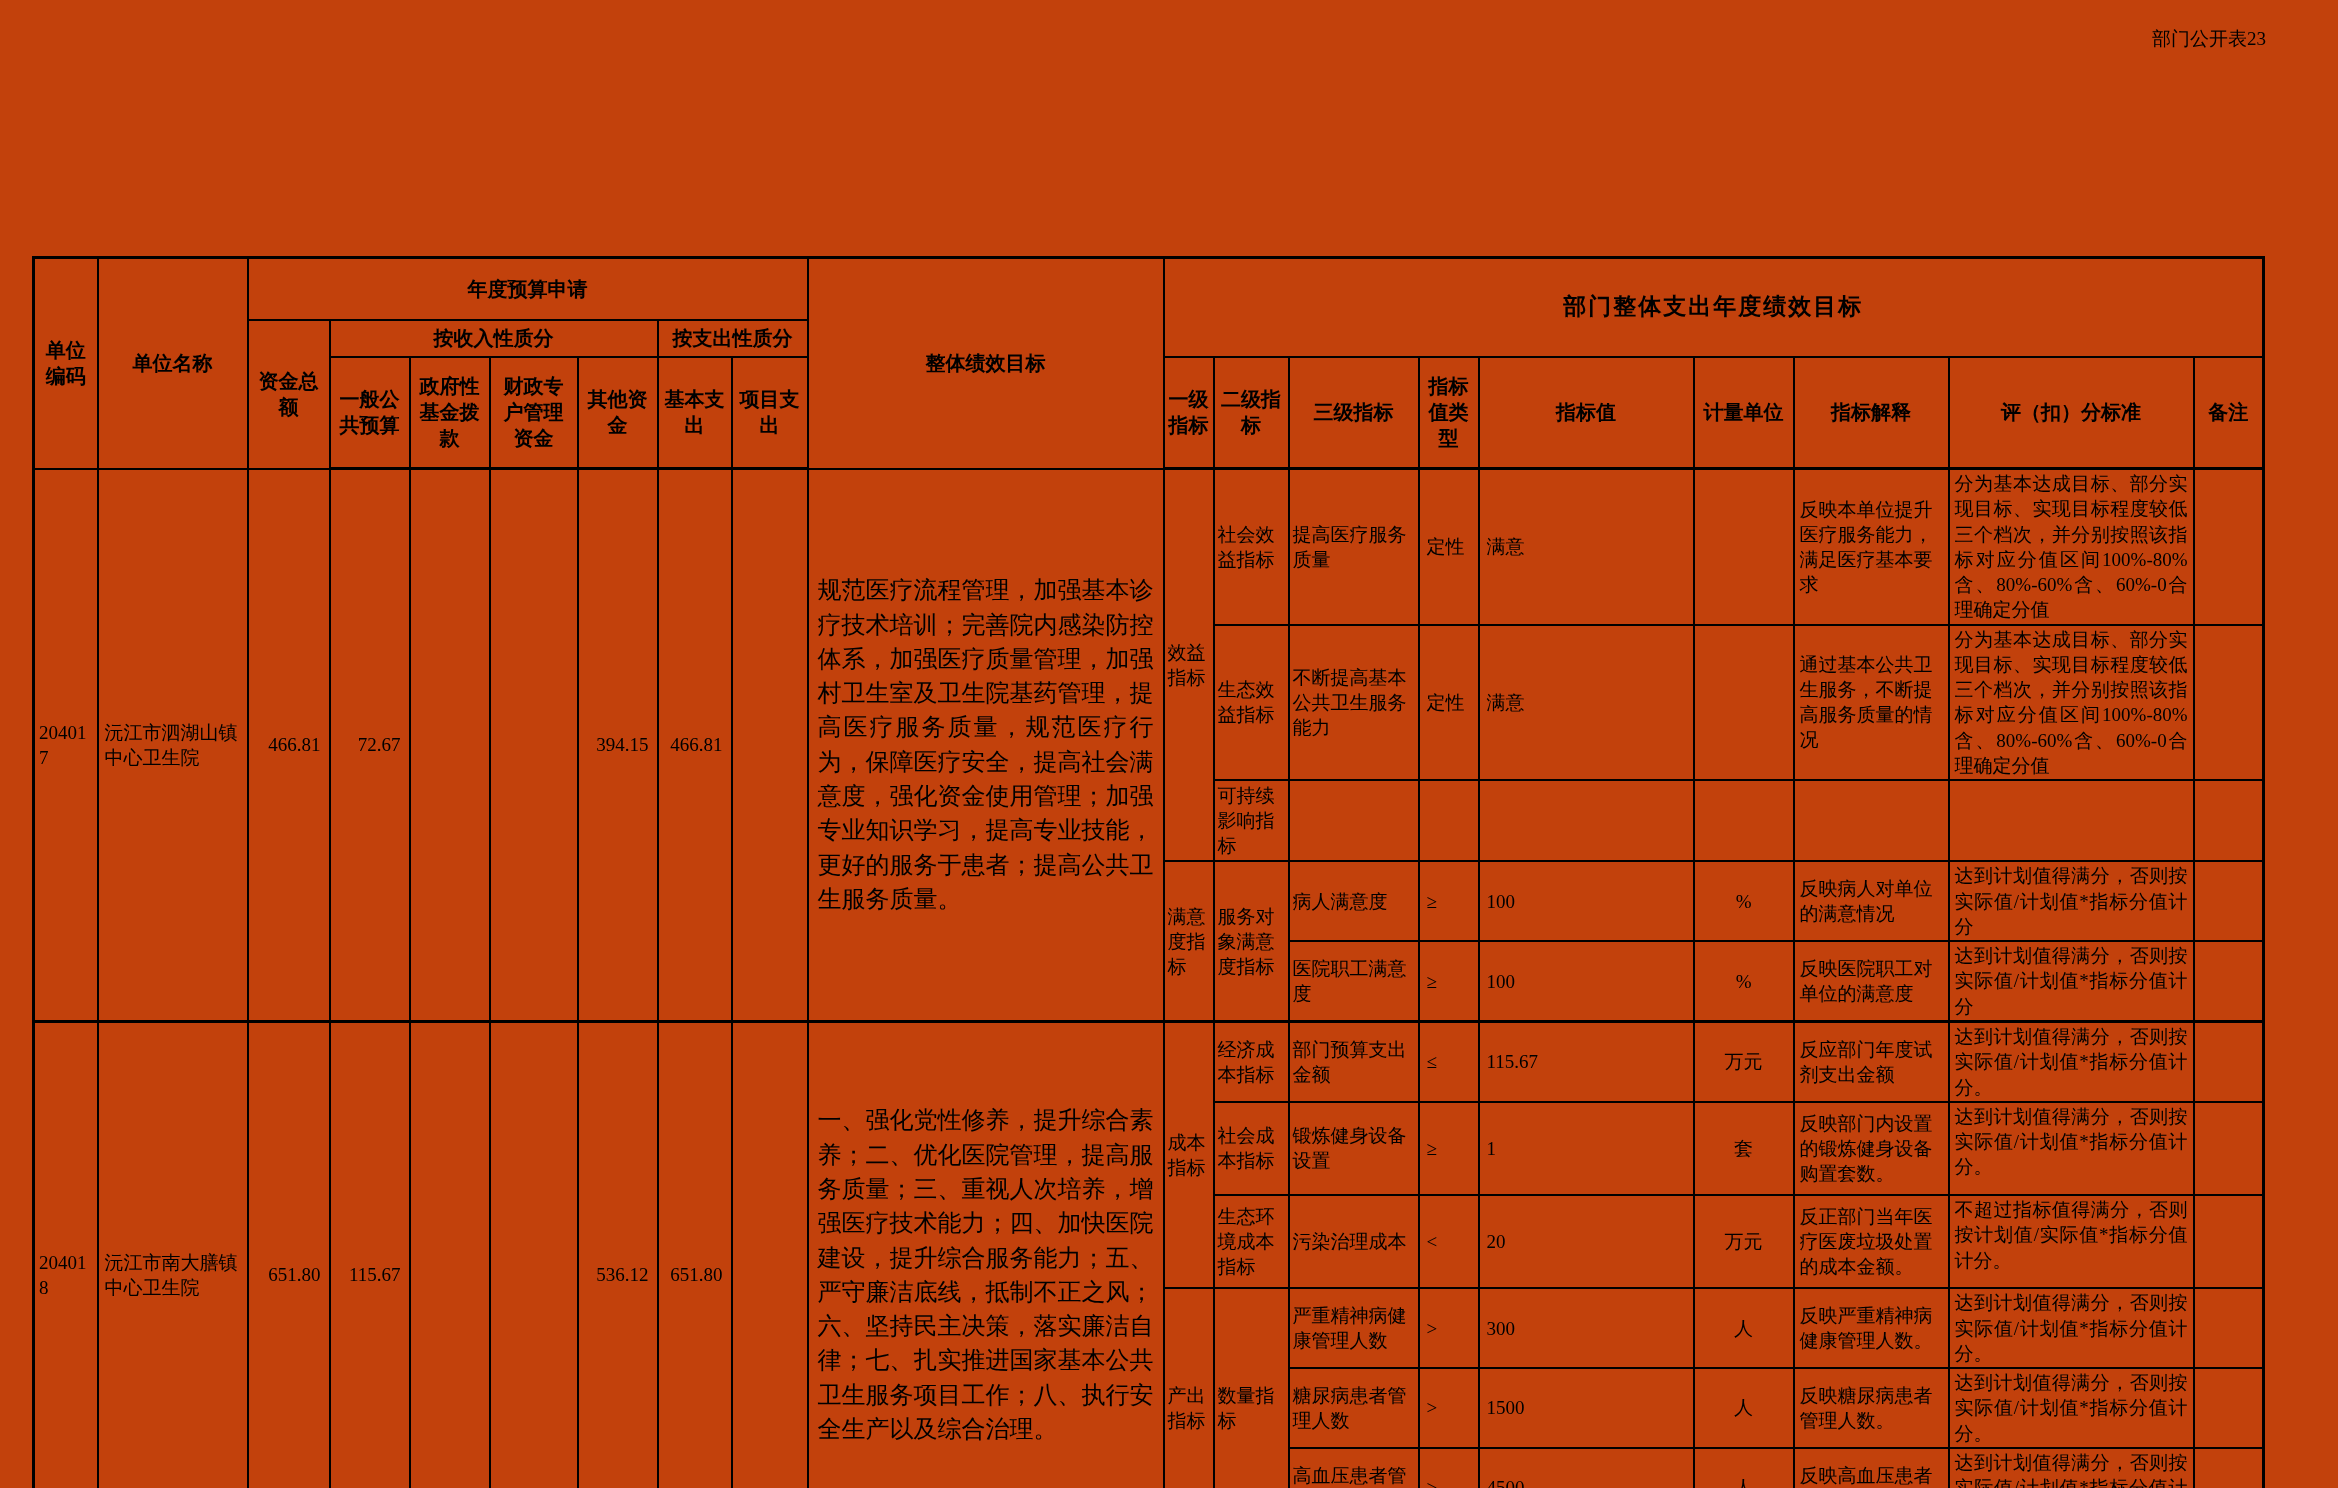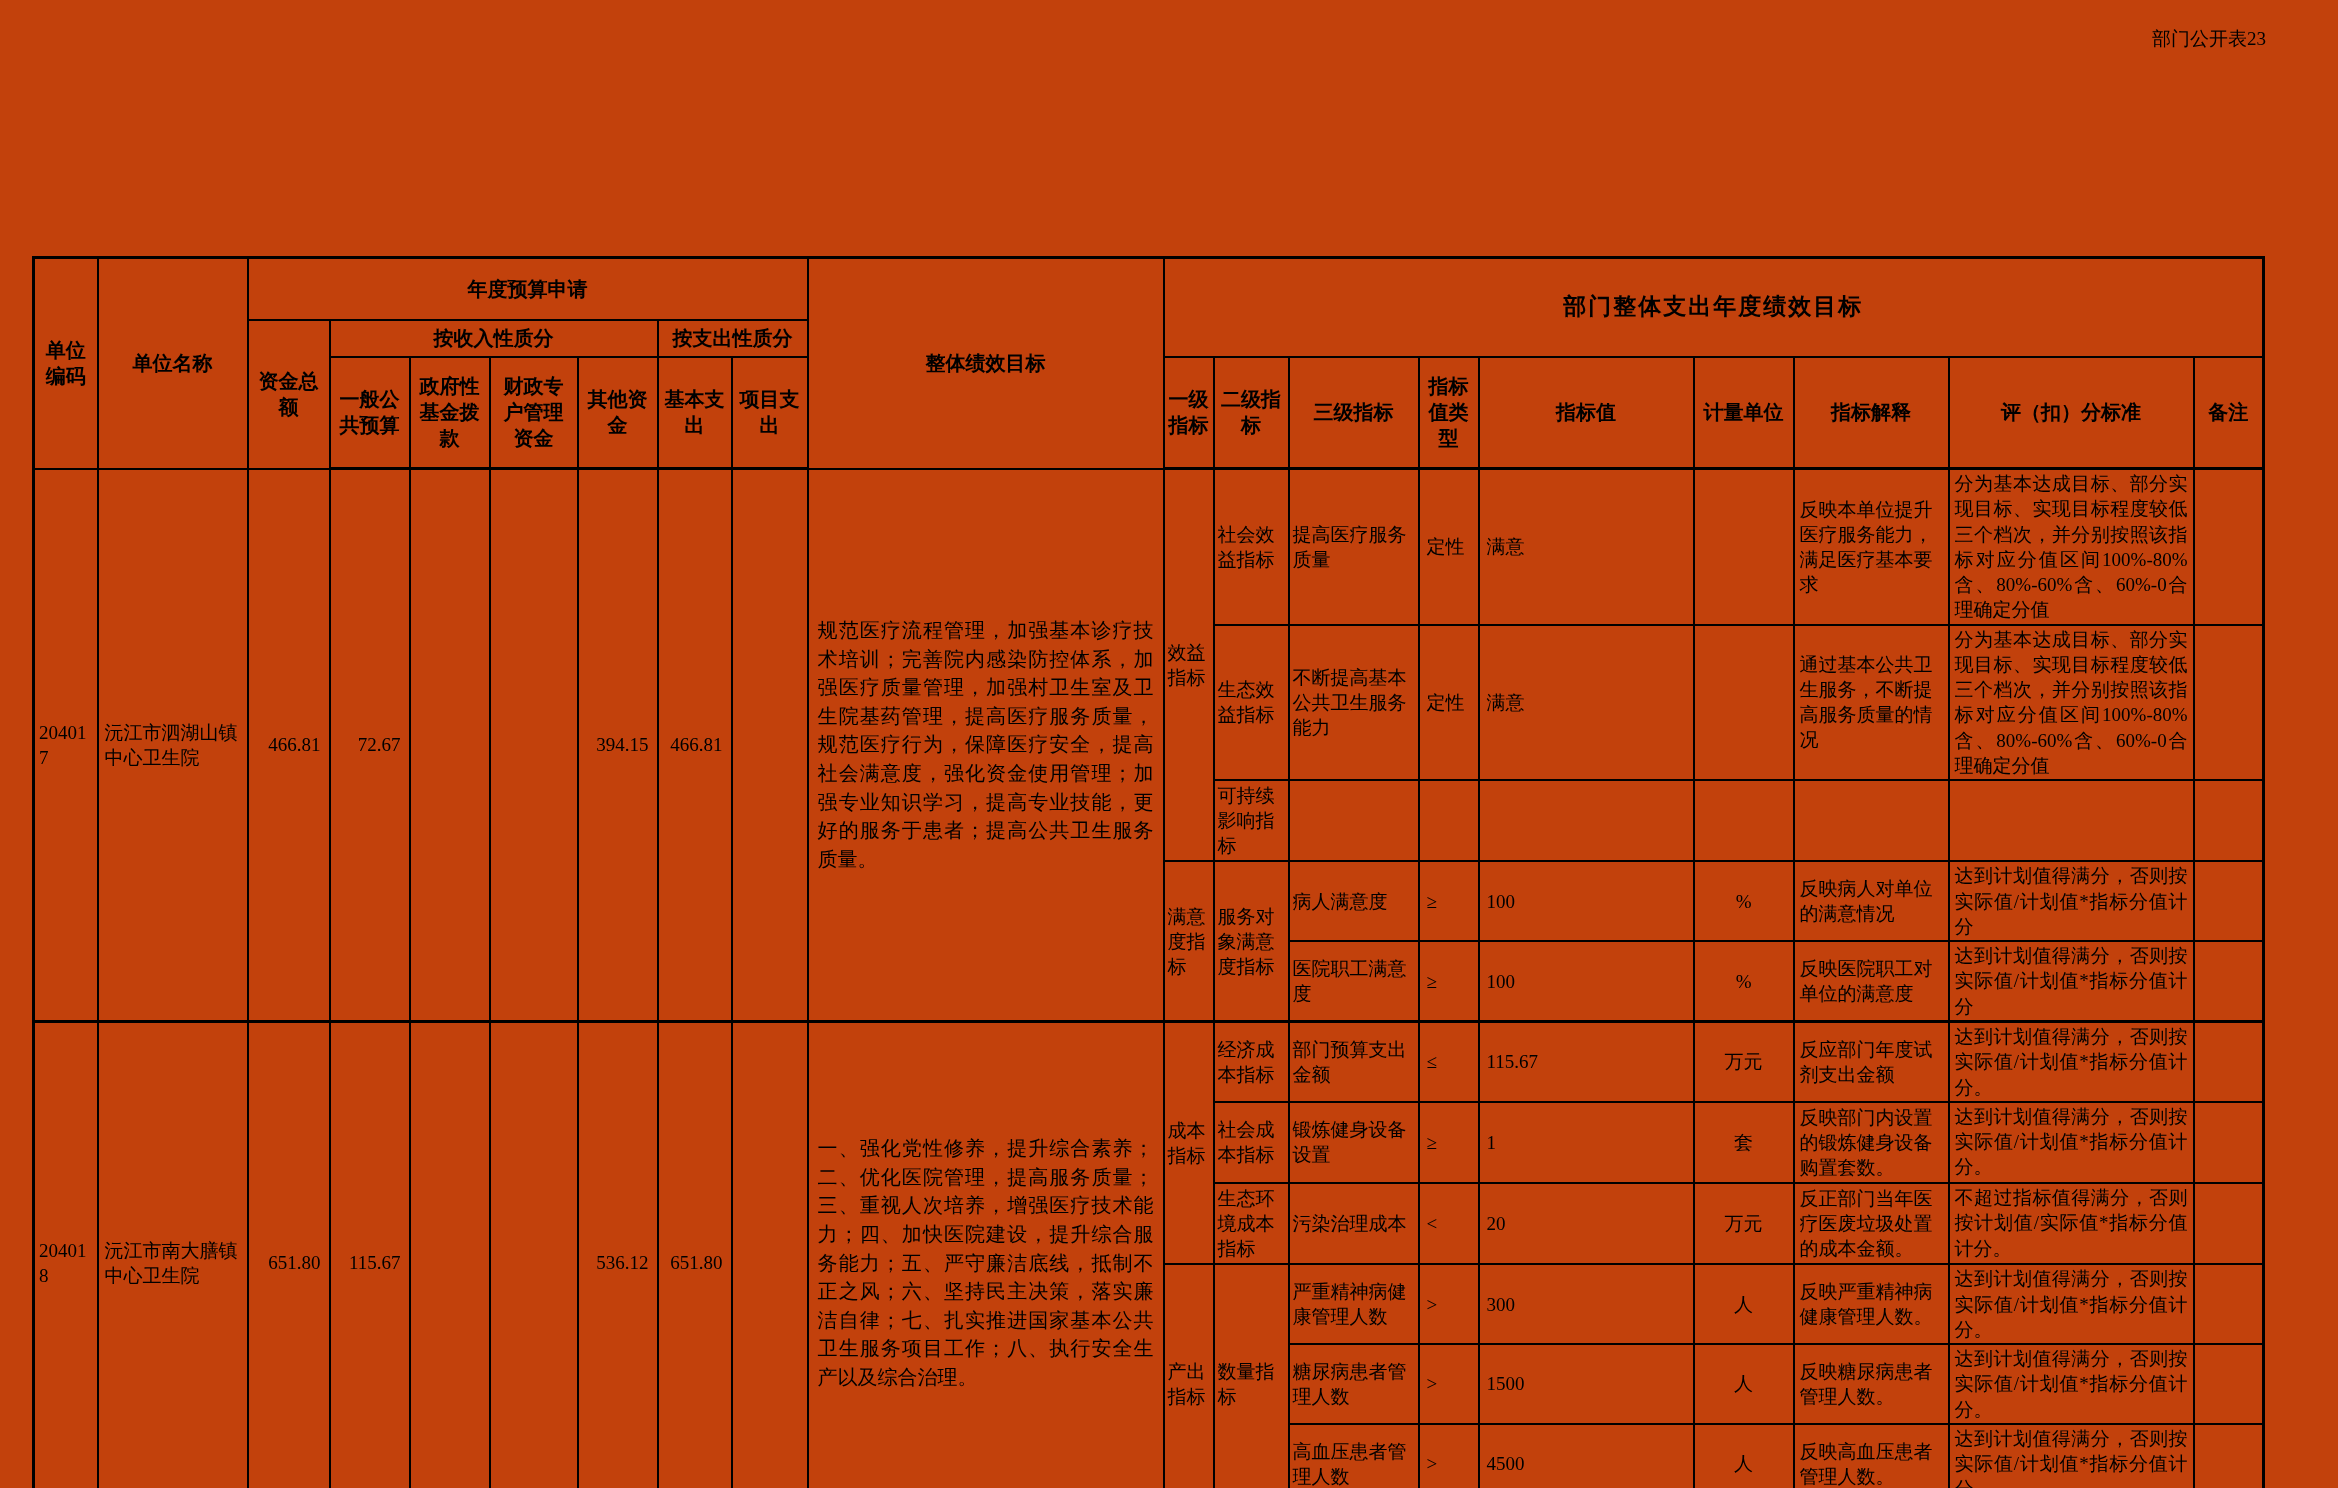--- a/index.html
+++ b/index.html
@@ -16,23 +16,23 @@
     table-layout:fixed;border:3px solid #000;}
   th,td{border:2px solid #000;overflow:hidden;word-break:break-all;}
   th{font-weight:bold;font-size:20px;text-align:center;vertical-align:middle;
     padding:2px 4px;line-height:1.3;}
   th.big{font-size:23px;letter-spacing:2px;}
   td{font-size:19px;vertical-align:middle;padding:2px 6px;line-height:1.32;}
   tr.h3 th{border-bottom:3px solid #000;}
   tr.group-sep td{border-top:3px solid #000;}
   td.num{text-align:right;padding-right:8px;margin-top:34px;}
   td.code{vertical-align:middle;padding-left:4px;}
-  td.goal{text-align:justify;font-size:20px;line-height:1.43;padding:4px 9px;vertical-align:middle;}
+  td.goal{text-align:justify;font-size:24px;line-height:1.43;padding:4px 9px;vertical-align:middle;}
   td.scoring{vertical-align:top;text-align:justify;padding:1px 5px;line-height:1.33;}
-  td.explain{vertical-align:middle;padding:2px 5px;border-radius:17px;}
+  td.explain{vertical-align:middle;padding:8px 5px;border-radius:17px;}
   td.val{text-align:left;padding-left:7px;}
   td.ctr{text-align:center;}
   td.lab{padding:2px 3px;}
 </style>
 </head>
 <body>
 
 <div class="page">
 
   <div class="corner">部门公开表23</div>

